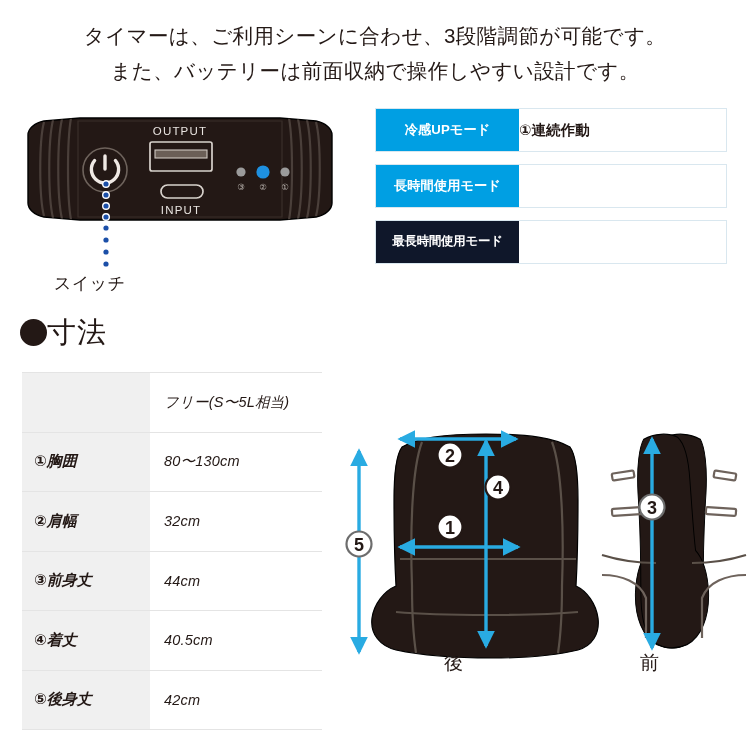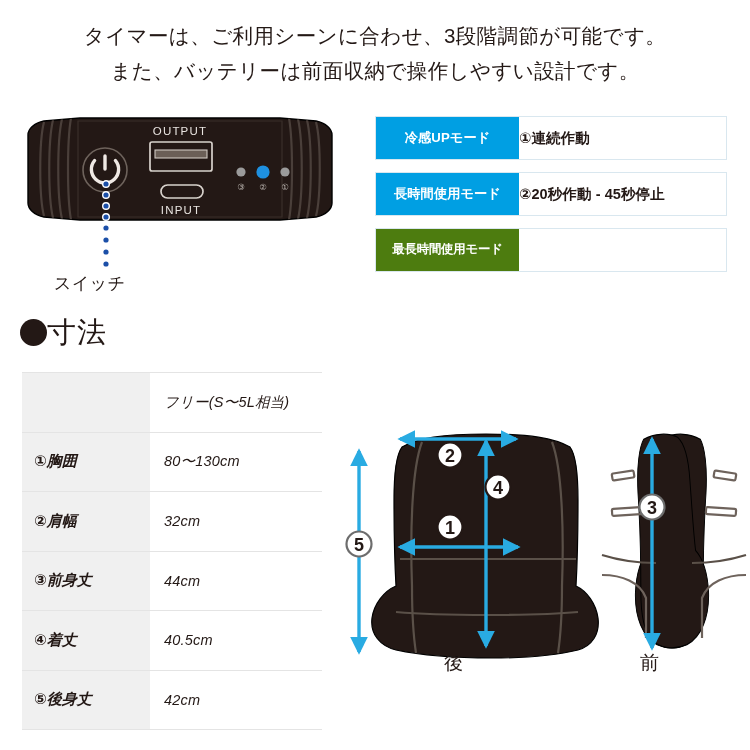--- a/index.html
+++ b/index.html
@@ -34,21 +34,21 @@
     left: 54px; top: 272px;
     font-size: 17px;
     letter-spacing: 0.5px;
     color: #231815;
     white-space: nowrap;
   }
 
   
   .mode-table {
     position: absolute;
-    left: 375px; top: 116px;
+    left: 375px; top: 108px;
     width: 352px;
   }
   .mode-row {
     display: flex;
     align-items: stretch;
     height: 44px;
     margin-bottom: 12px;
     border: 1px solid #d9e7ef;
     background: #ffffff;
   }
@@ -221,24 +221,23 @@
 
   <div class="switch-label">スイッチ</div>
 
   <div class="mode-table">
     <div class="mode-row">
       <div class="mode-name" style="background: rgb(0, 159, 227);">冷感UPモード</div>
       <div class="mode-val">①連続作動</div>
     </div>
     <div class="mode-row">
       <div class="mode-name" style="background: rgb(0, 159, 227);">長時間使用モード</div>
-      <div class="mode-val">②20秒作動 - 45秒停止</div>
     </div>
     <div class="mode-row">
-      <div class="mode-name tight" style="background: #4d7c0f;">最長時間使用モード</div>
+      <div class="mode-name tight" style="background: #0f172a;">最長時間使用モード</div>
     </div>
   </div>
 
   <div class="sec-head">
     <span class="sec-dot"></span>
     <span class="sec-title">寸法</span>
   </div>
 
   <table class="dim-table">
     <tbody>

